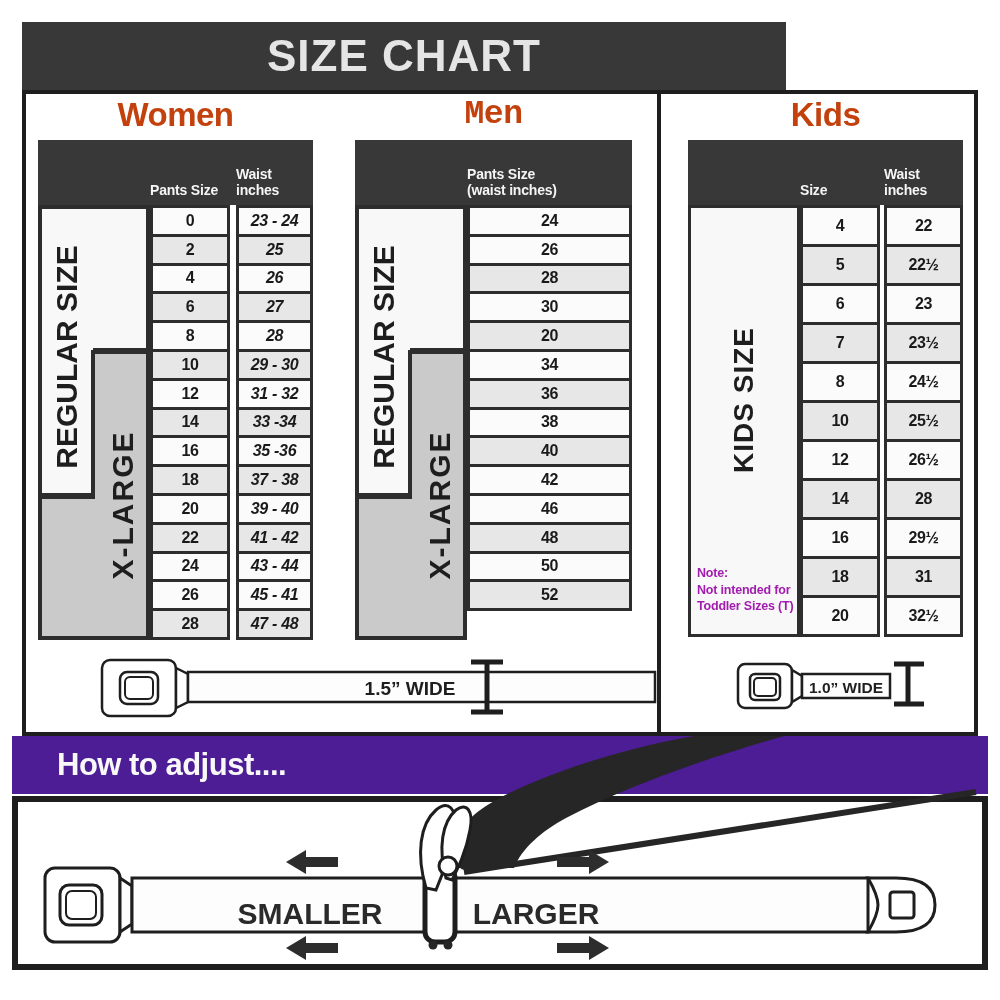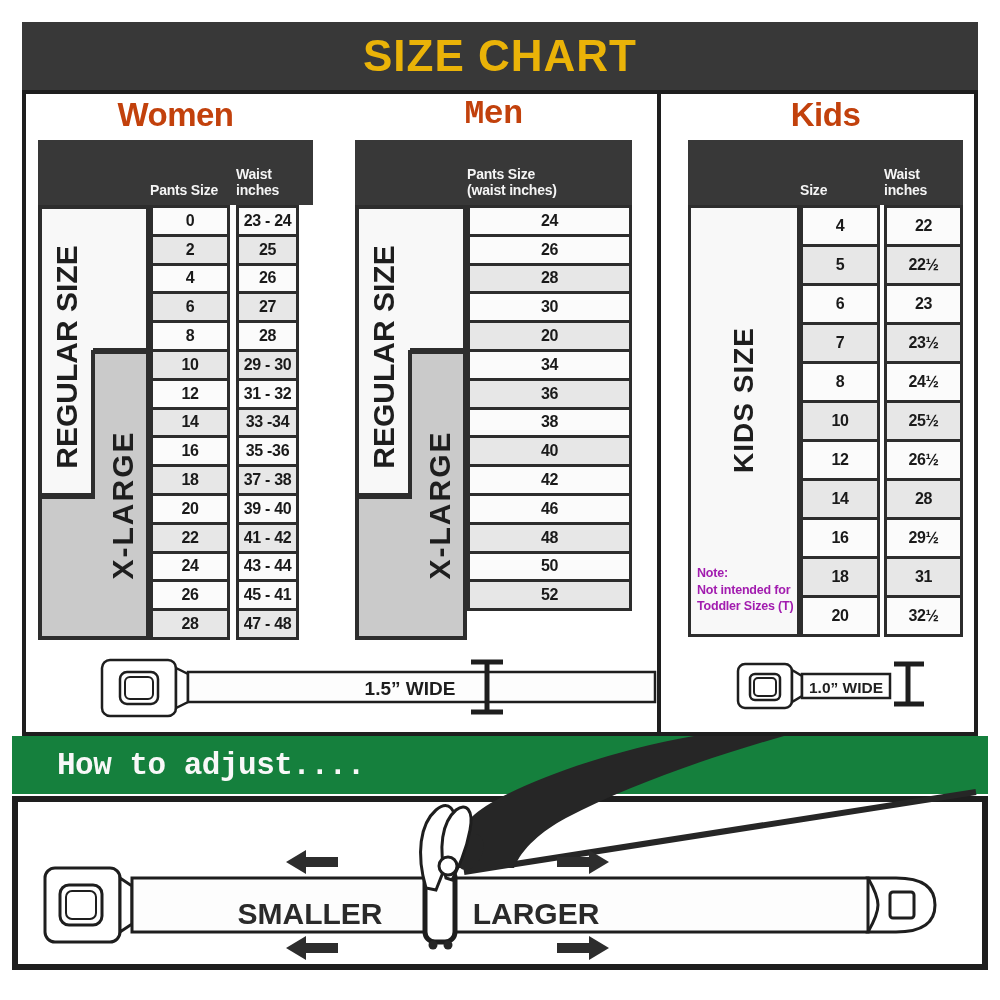--- a/index.html
+++ b/index.html
@@ -2,22 +2,22 @@
 <html><head>
 <meta charset="utf-8">
 <style>
   * { margin:0; padding:0; box-sizing:border-box; }
   html,body { background:#ffffff; }
   .page {
     position:relative; width:1000px; height:1000px; background:#ffffff;
     font-family:"Liberation Sans","DejaVu Sans",sans-serif; color:#1e1e1e; overflow:hidden;
   }
   .title-bar {
-    position:absolute; left:22px; top:22px; width:956px; height:68px;
-    background:#383838; color:#eab308; display:flex; align-items:center; justify-content:center;
+    position:absolute; left:22px; top:22px; width:764px; height:68px;
+    background:#383838; color:#e5e5e5; display:flex; align-items:center; justify-content:center;
     font-size:44px; font-weight:bold; letter-spacing:1px;
   }
   .main-panel {
     position:absolute; left:22px; top:90px; width:956px; height:646px;
     border:4px solid #1e1e1e; background:#ffffff;
   }
   .vdivider { position:absolute; left:657px; top:90px; width:4px; height:646px; background:#1e1e1e; }
   .col-heading {
     position:absolute; top:96px; height:40px; text-align:center;
     font-size:33px; font-weight:bold; color:#c2410c; letter-spacing:-0.5px;
@@ -60,22 +60,22 @@
   .kids-note {
     position:absolute; left:6px; bottom:20px; font-size:12.5px; font-weight:700;
     line-height:1.3; letter-spacing:-0.2px; color:#a21caf; white-space:nowrap;
   }
   .belt-svg { position:absolute; }
   .adult-belt { left:90px; top:650px; }
   .kids-belt  { left:728px; top:655px; }
 
   .adjust-bar {
     position:absolute; left:12px; top:736px; width:976px; height:58px;
-    background:#15803d; color:#f8f8f8; display:flex; align-items:center;
-    padding-left:45px; font-size:31px; font-weight:bold; letter-spacing:-0.5px;font-family:Liberation Mono, monospace;
+    background:#4c1d95; color:#f8f8f8; display:flex; align-items:center;
+    padding-left:45px; font-size:31px; font-weight:bold; letter-spacing:-0.5px;
   }
   .adjust-panel {
     position:absolute; left:12px; top:796px; width:976px; height:174px;
     border:6px solid #1e1e1e; background:#ffffff;
   }
   .adjust-overlay { position:absolute; left:12px; top:736px; z-index:5; pointer-events:none; }
 </style>
 </head>
 <body>
 
@@ -132,21 +132,21 @@
         <div class="cell">12</div>
         <div class="cell shaded">14</div>
         <div class="cell">16</div>
         <div class="cell shaded">18</div>
         <div class="cell">20</div>
         <div class="cell shaded">22</div>
         <div class="cell">24</div>
         <div class="cell">26</div>
         <div class="cell shaded">28</div>
       </div>
-    <div class="col" style="left:198px;width:63px;">
+    <div class="col" style="left:198px;width:77px;font-style:italic;">
         <div class="cell">23 - 24</div>
         <div class="cell shaded">25</div>
         <div class="cell">26</div>
         <div class="cell shaded">27</div>
         <div class="cell">28</div>
         <div class="cell shaded">29 - 30</div>
         <div class="cell">31 - 32</div>
         <div class="cell shaded">33 -34</div>
         <div class="cell">35 -36</div>
         <div class="cell shaded">37 - 38</div>

